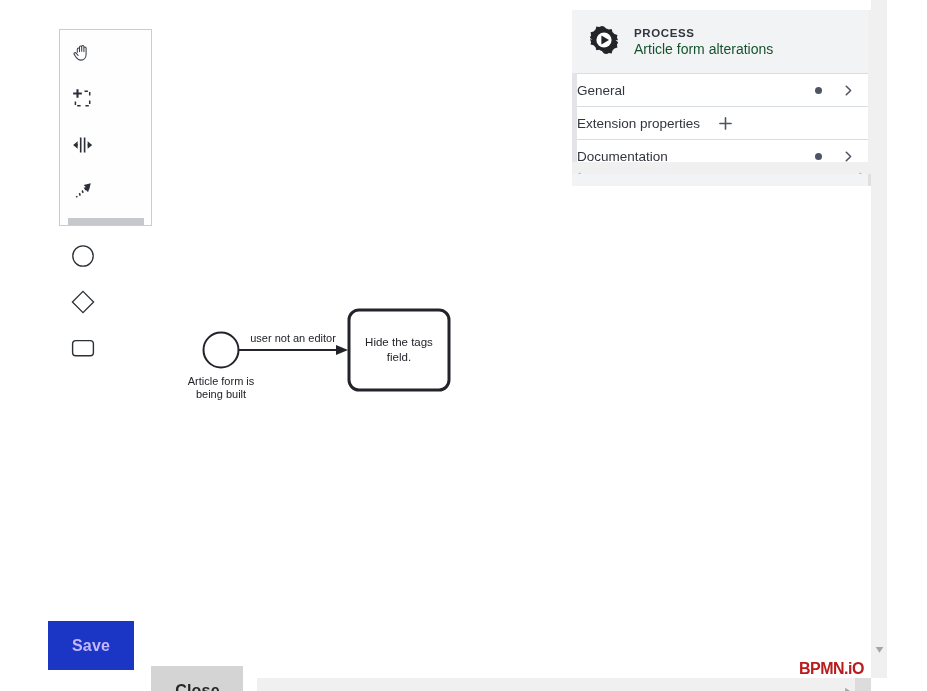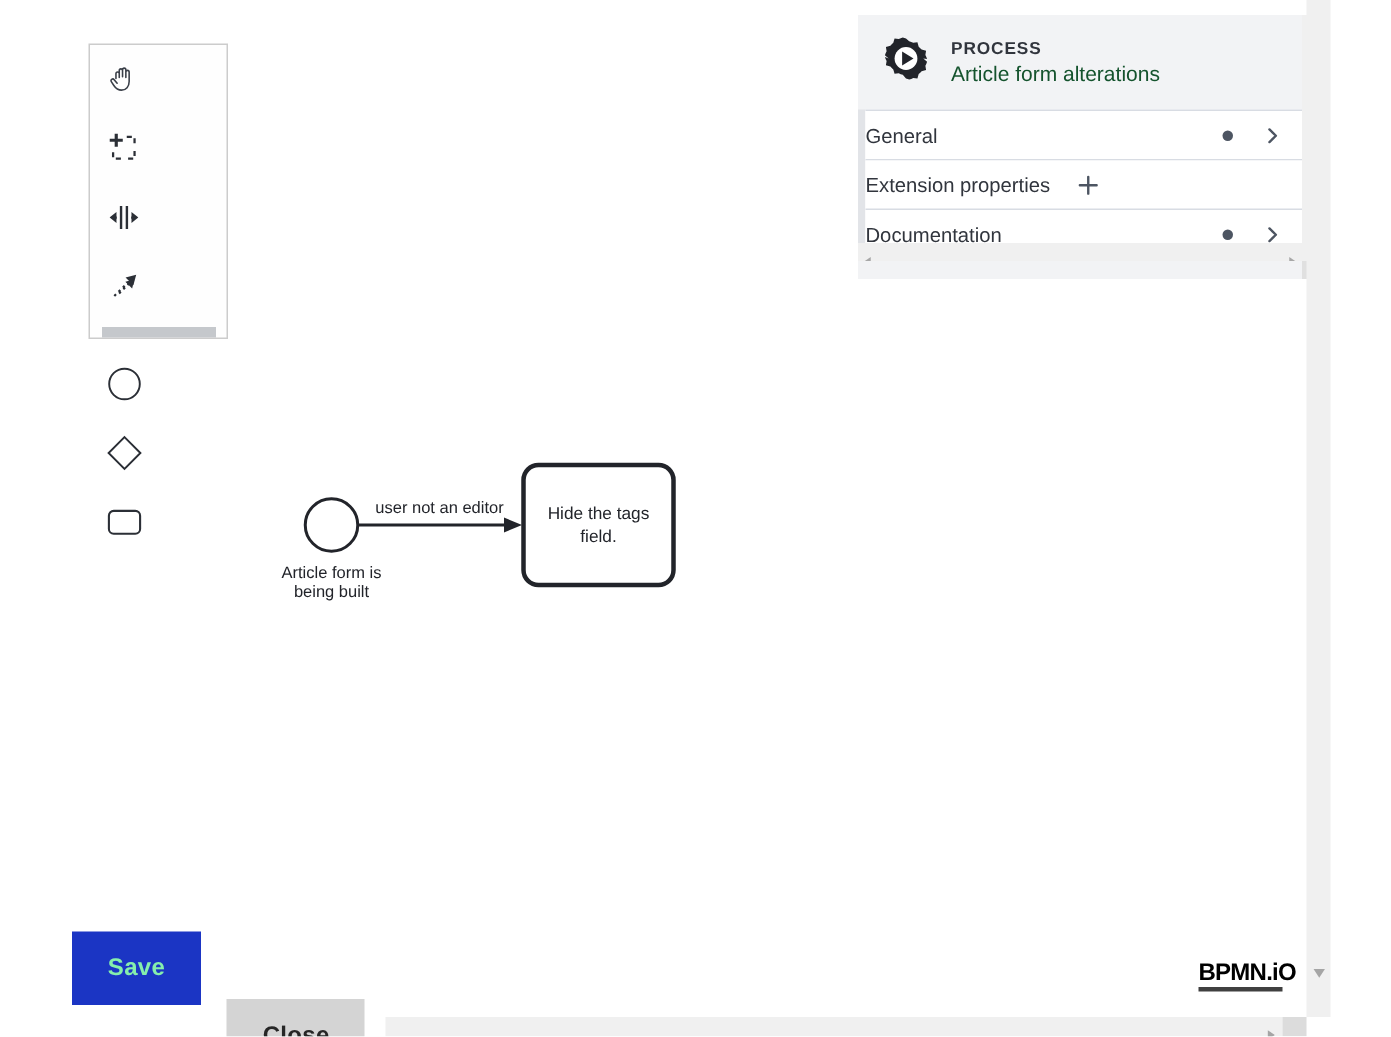--- a/index.html
+++ b/index.html
@@ -79,37 +79,37 @@
     font-size: 16px;
     letter-spacing: 0.2px;
     cursor: pointer;
     box-sizing: border-box;
     vertical-align: top;
   }
   .btn-save {
     width: 86px;
     height: 49px;
     background: #1b35c4;
-    color: #86efac;
+    color: #c4b5fd;
   }
   .btn-close {
     width: 92px;
     height: 49px;
     background: #d4d4d4;
     color: #262626;
     margin-left: 13px;
     margin-top: 45px;
   }
 
   
   #logo {
     position: absolute;
     left: 799px;
-    top: 640px;
-    color: #000000;
+    top: 660px;
+    color: #b91c1c;
     font-family: "Liberation Sans", sans-serif;
     font-weight: bold;
     font-size: 16px;
     letter-spacing: -0.5px;
     line-height: 17px;
   }
   #logo .bar {
     display: block;
     width: 56px;
     height: 3px;

